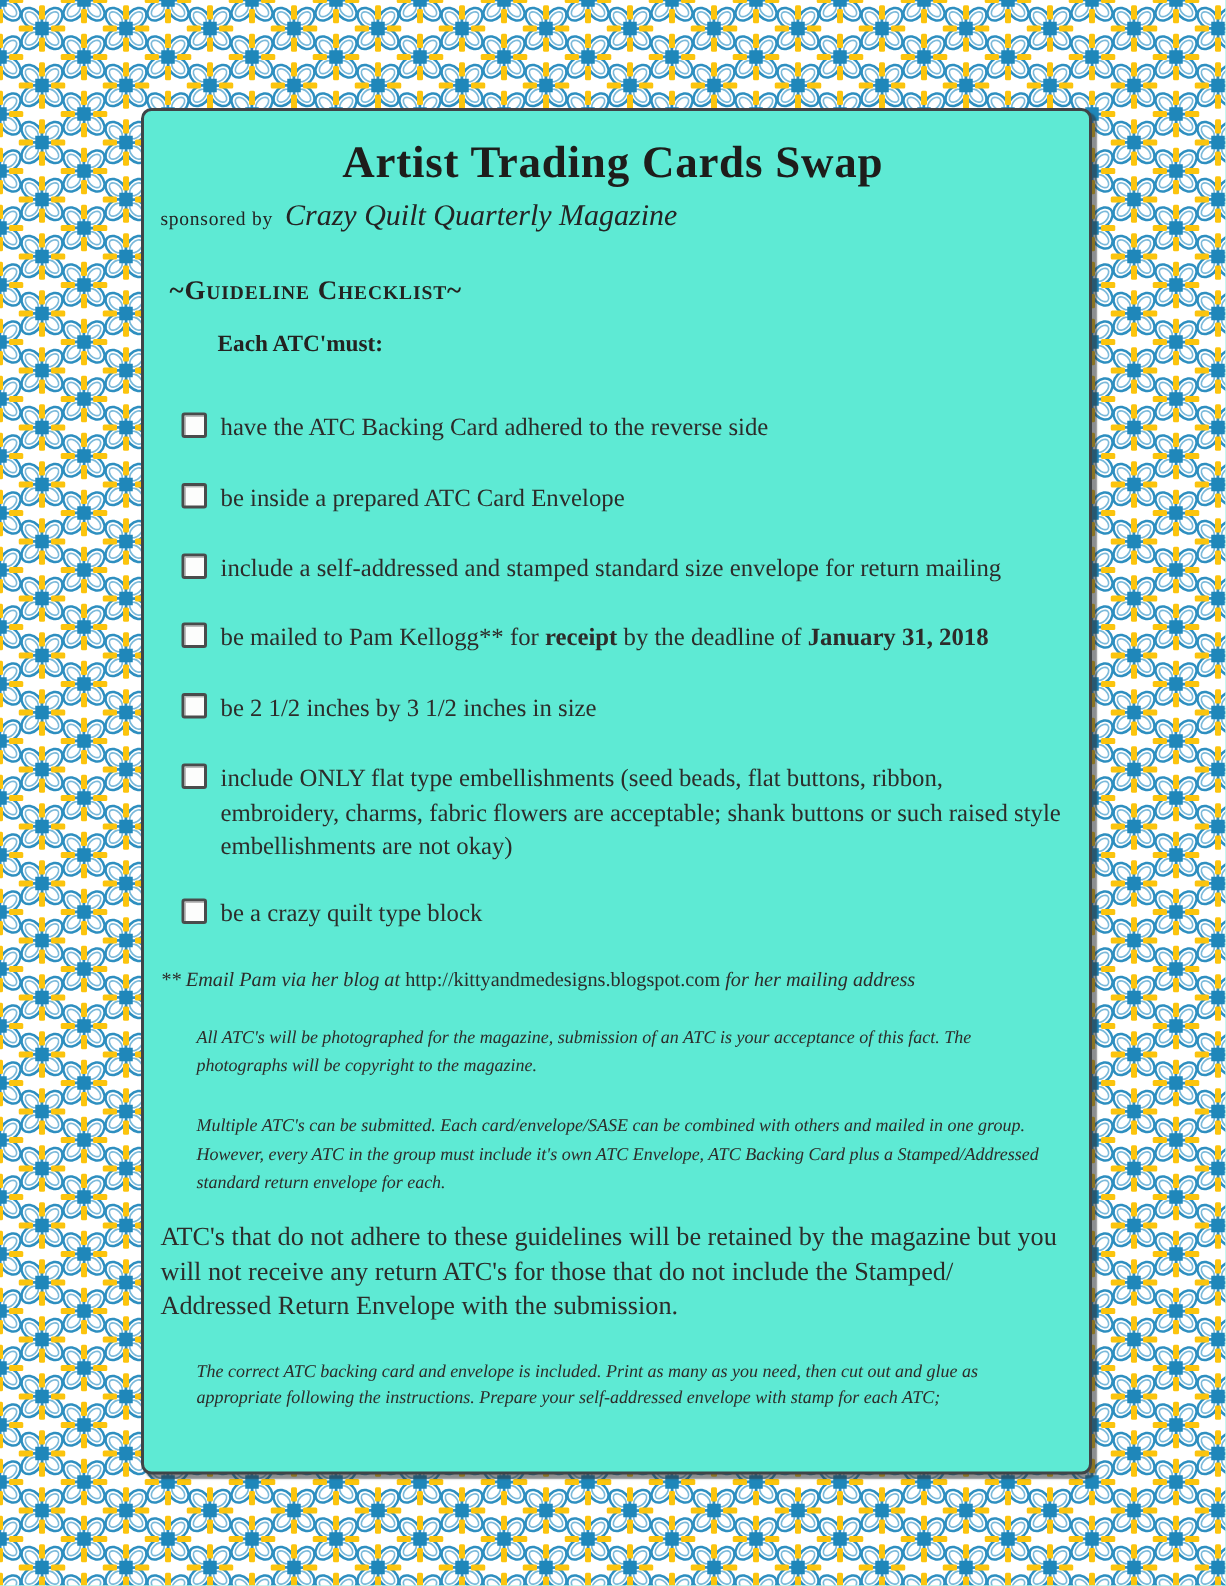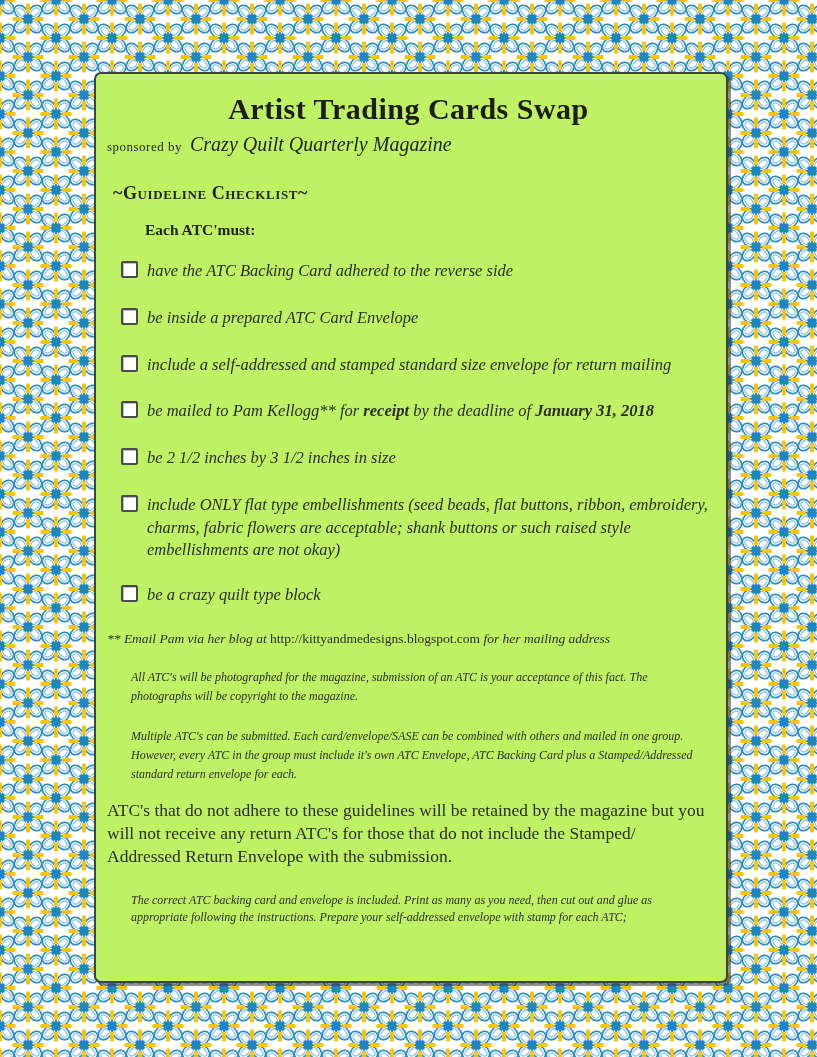--- a/index.html
+++ b/index.html
@@ -13,21 +13,21 @@
   .bg-svg {
     position: absolute;
     left: 0; top: 0;
     width: 817px; height: 1057px;
     display: block;
   }
   .card {
     position: absolute;
     left: 94px; top: 72px;
     width: 634px; height: 911px;
-    background: #bef264;
+    background: #5eead4;
     border: 2px solid #3f4447;
     border-radius: 7px;
     box-shadow: 3px 3px 1px rgba(45,50,52,0.55);
     padding: 14px 16px 10px 11px;
     color: #2b2a28;
     overflow: hidden;
   }
   .title {
     text-align: center;
     font-size: 30px;
@@ -50,21 +50,21 @@
     font-size: 18px;
     letter-spacing: 0.6px;
     color: #242321;
   }
   .list-intro {
     margin: 17px 0 0 38px;
     font-weight: bold;
     font-size: 15.5px;
     color: #242321;
   }
-  .check-list { margin-top: 21px; font-style: italic; }
+  .check-list { margin-top: 35px; }
   .check-row {
     display: flex;
     align-items: flex-start;
     margin: 0 0 24px 14px;
   }
   .checkbox {
     flex: 0 0 auto;
     width: 17px; height: 17px;
     background: #fcfdfc;
     border: 2px solid #4a4c4c;

